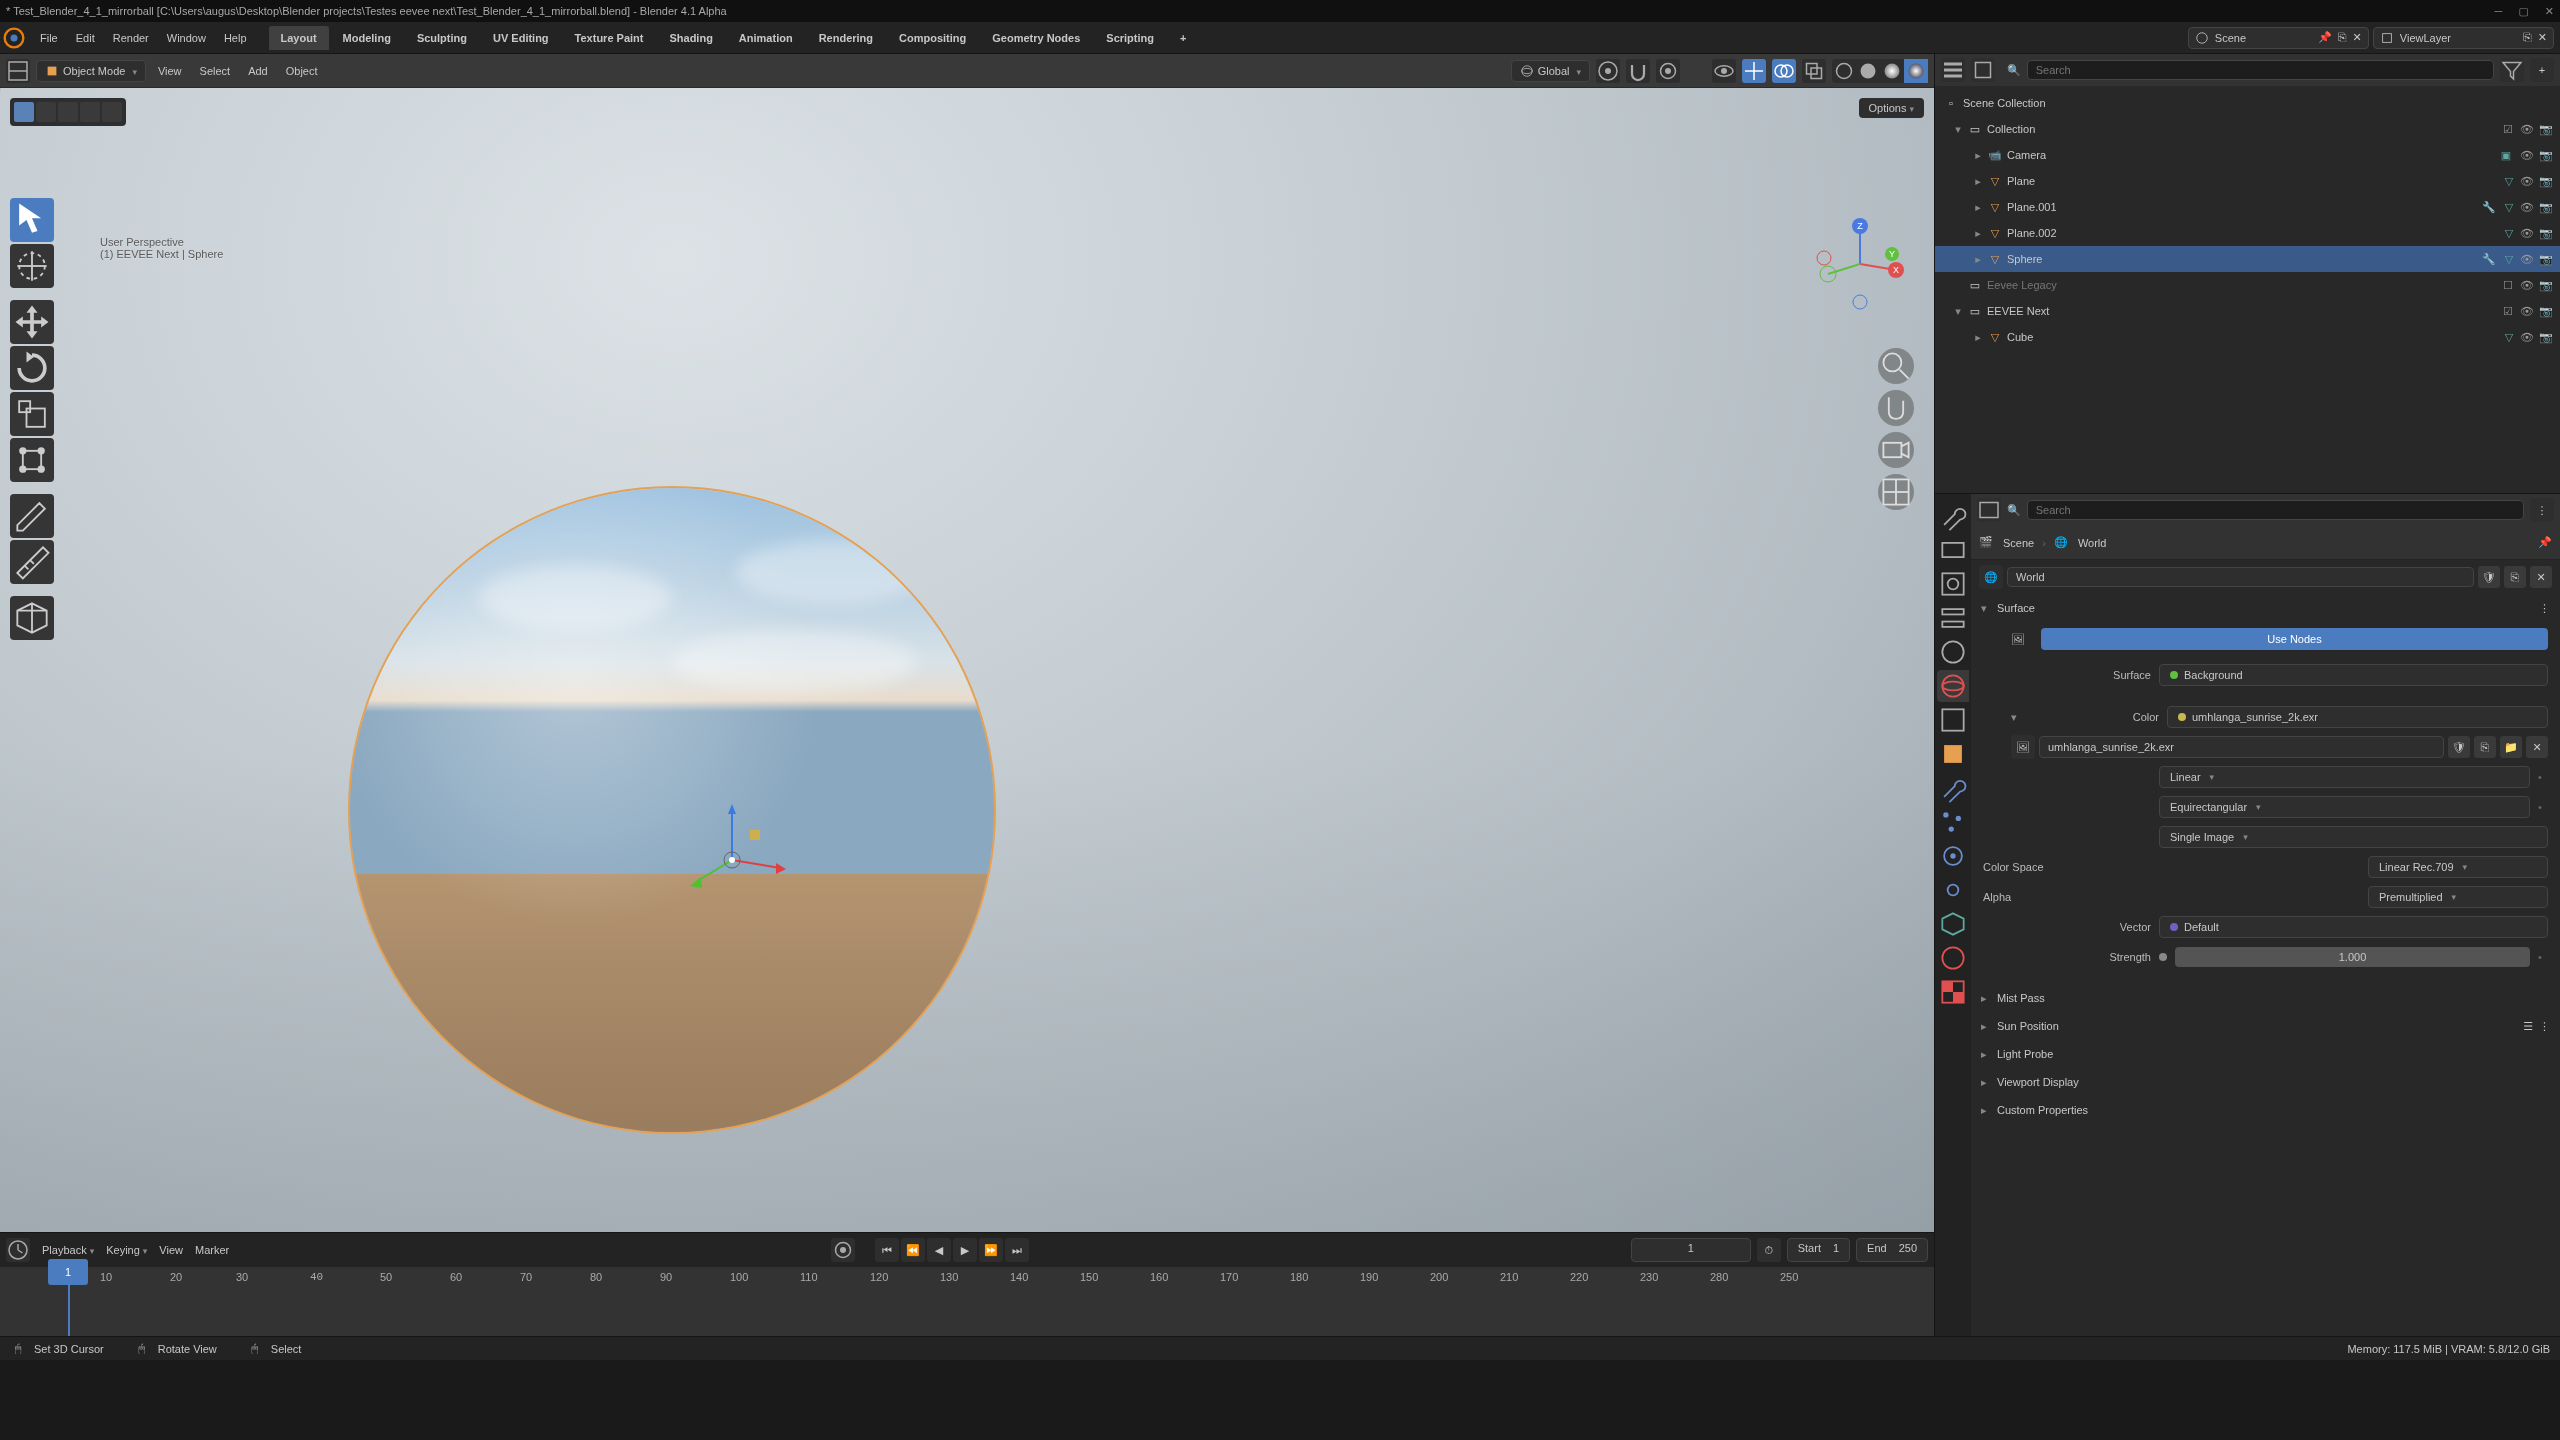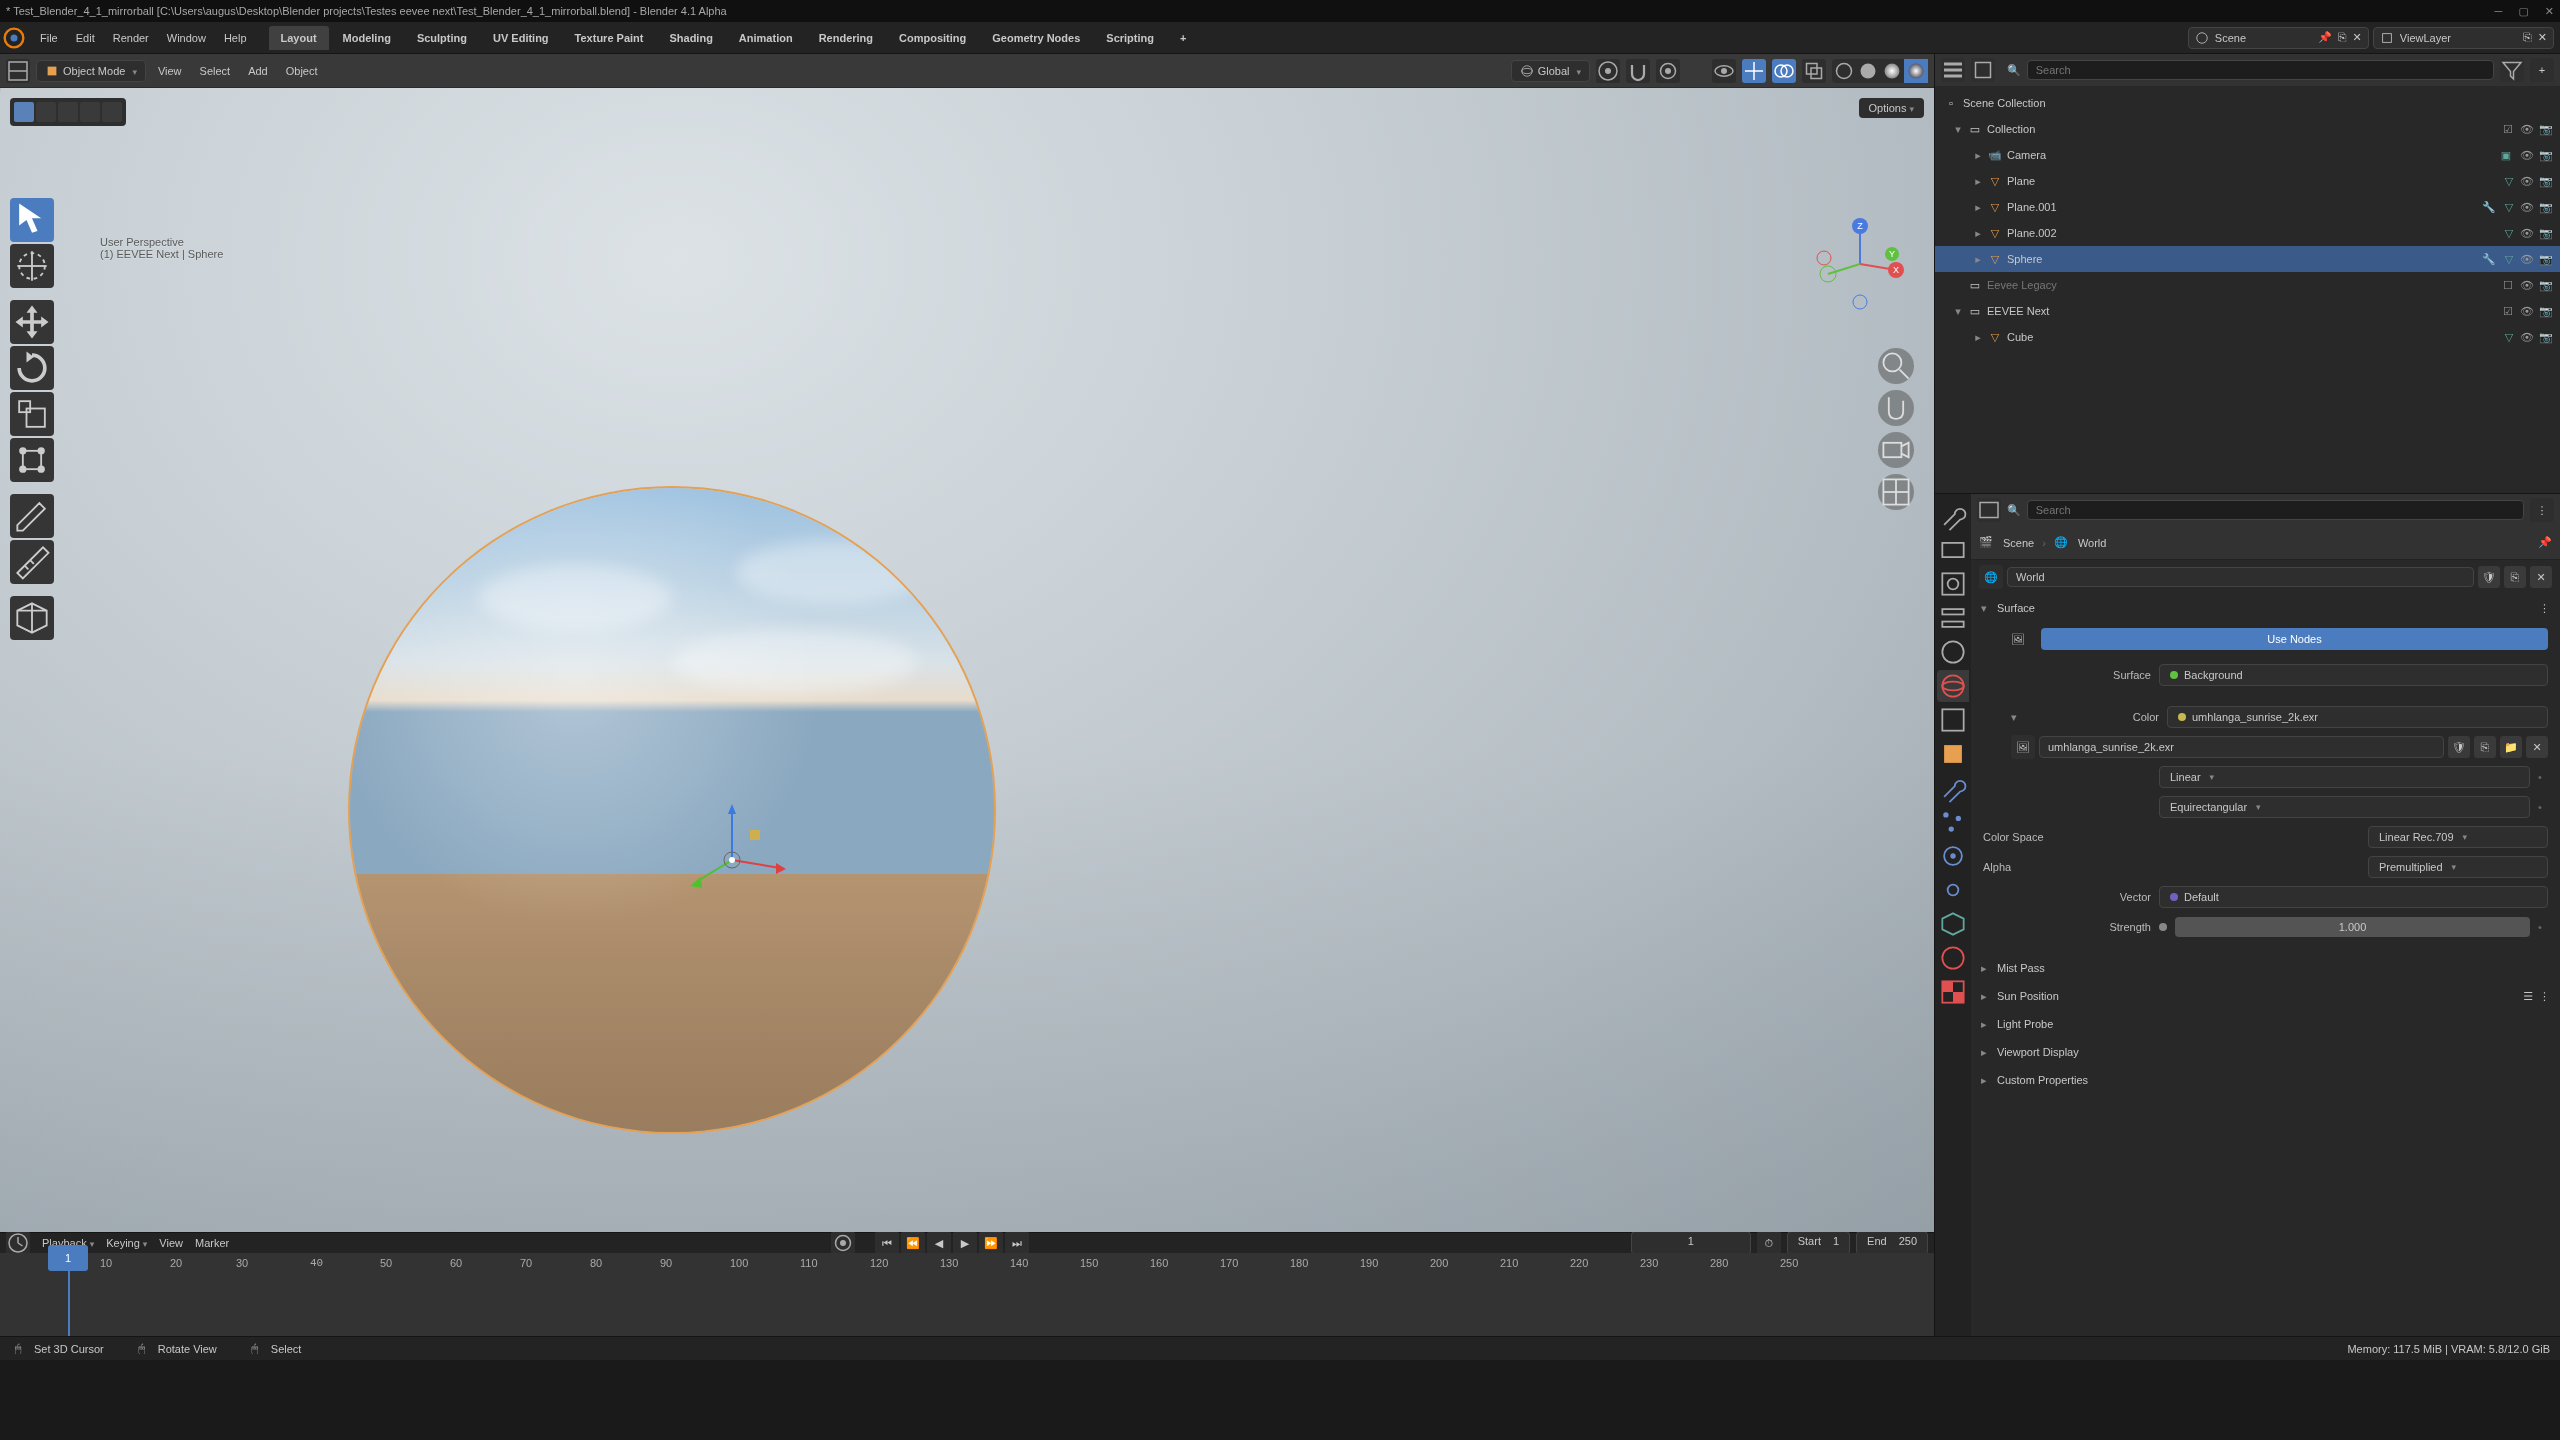--- a/index.html
+++ b/index.html
@@ -40,21 +40,21 @@
 .gizmo-orbit { position:absolute; right:28px; top:130px; width:92px; height:92px; }
 .gizmo-stack { position:absolute; right:20px; top:260px; display:flex; flex-direction:column; gap:6px; }
 .gizmo-stack .g { width:36px; height:36px; background:rgba(80,80,80,0.5); border-radius:18px; display:flex; align-items:center; justify-content:center; color:#ddd; cursor:pointer; }
 .sphere { position:absolute; left:350px; top:400px; width:644px; height:644px; border-radius:50%; overflow:hidden; box-shadow:0 0 0 2px #e6a050, inset 0 -4px 12px rgba(0,0,0,0.2); }
 .sphere .sky { position:absolute; top:0; left:0; right:0; height:60%; background:linear-gradient(to bottom, #9ec2e0 0%, #b8d0e2 25%, #d8e2e8 45%, #e8dccc 55%, #8aa8c0 58%); }
 .sphere .sand { position:absolute; bottom:0; left:0; right:0; height:40%; background:linear-gradient(to bottom, #b59470 0%, #a88968 40%, #9a7d5e 100%); }
 .sphere .cloud { position:absolute; width:30%; height:10%; background:rgba(255,255,255,0.35); border-radius:50%; filter:blur(8px); }
 .sphere .highlight { position:absolute; top:0; left:0; right:0; bottom:0; background:radial-gradient(circle at 35% 30%, rgba(255,255,255,0.35) 0%, transparent 40%); }
 .axis-gizmo { position:absolute; left:672px; top:712px; width:120px; height:120px; pointer-events:none; }
 .timeline-area { height:104px; background:#232323; display:flex; flex-direction:column; border-top:1px solid #151515; }
-.timeline-hdr { height:20px; display:flex; align-items:center; padding:0 6px; gap:12px; }
+.timeline-hdr { height:34px; display:flex; align-items:center; padding:0 6px; gap:12px; }
 .play-controls { margin-left:auto; display:flex; align-items:center; gap:2px; }
 .play-btn { width:24px; height:24px; background:#2e2e2e; border-radius:3px; display:flex; align-items:center; justify-content:center; cursor:pointer; }
 .frame-fields { display:flex; gap:6px; margin-left:auto; }
 .num-field { background:#2e2e2e; border:1px solid #444; border-radius:4px; padding:3px 10px; display:flex; gap:12px; }
 .timeline-track { flex:1; position:relative; background:#333; }
 .timeline-track .marks { position:absolute; top:0; left:40px; right:20px; height:100%; display:flex; }
 .timeline-track .tick { position:absolute; top:4px; color:#aaa; font-size:11px; }
 .timeline-track .playhead { position:absolute; top:-8px; width:40px; height:26px; background:#4a7cbf; border-radius:3px; color:#fff; display:flex; align-items:center; justify-content:center; }
 .timeline-track .ph-line { position:absolute; width:2px; top:18px; bottom:0; background:#4a7cbf; }
 .right-col { width: 626px; display:flex; flex-direction:column; background:#282828; border-left:1px solid #151515; }
@@ -789,20 +789,26 @@
               <span style="width:10px;color:#666">•</span>
             </div>
           <div class="prop-row">
               <div class="label"></div>
               <div class="val chev-down">
                 <span>Equirectangular</span>
               </div>
               <span style="width:10px;color:#666">•</span>
             </div>
           <div class="prop-row">
+              <div class="label"></div>
+              <div class="val chev-down">
+                <span>Single Image</span>
+              </div>
+            </div>
+          <div class="prop-row">
             <div class="label" style="width:80px;text-align:left;margin-left:-28px">Color Space</div>
             <div style="flex:1"></div>
             <div class="val chev-down" style="flex:0 0 180px">
                 <span>Linear Rec.709</span>
               </div>
           </div>
           <div class="prop-row">
             <div class="label" style="width:80px;text-align:left;margin-left:-28px">Alpha</div>
             <div style="flex:1"></div>
             <div class="val chev-down" style="flex:0 0 180px">

